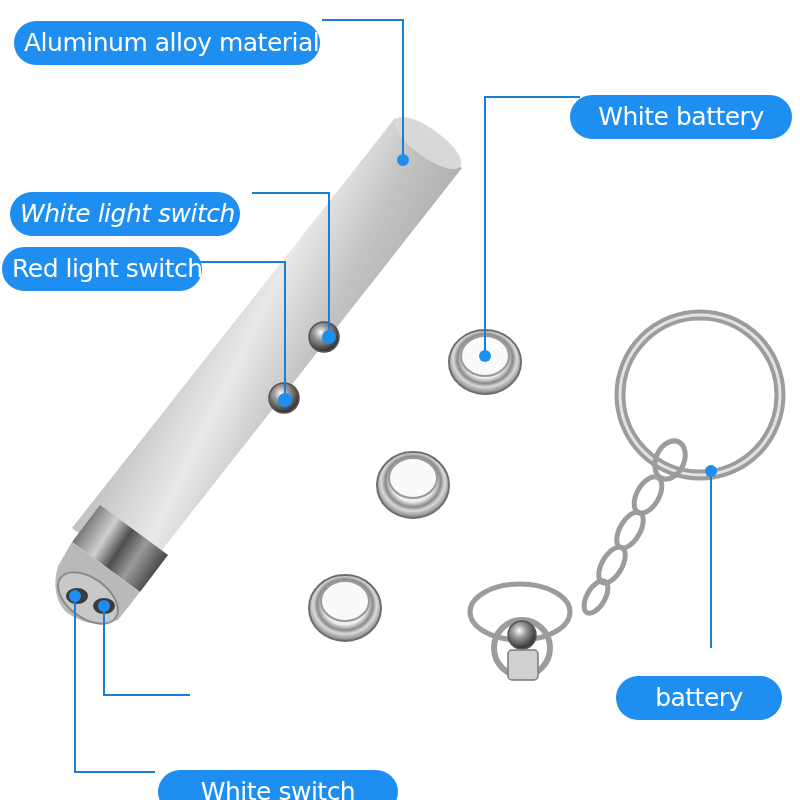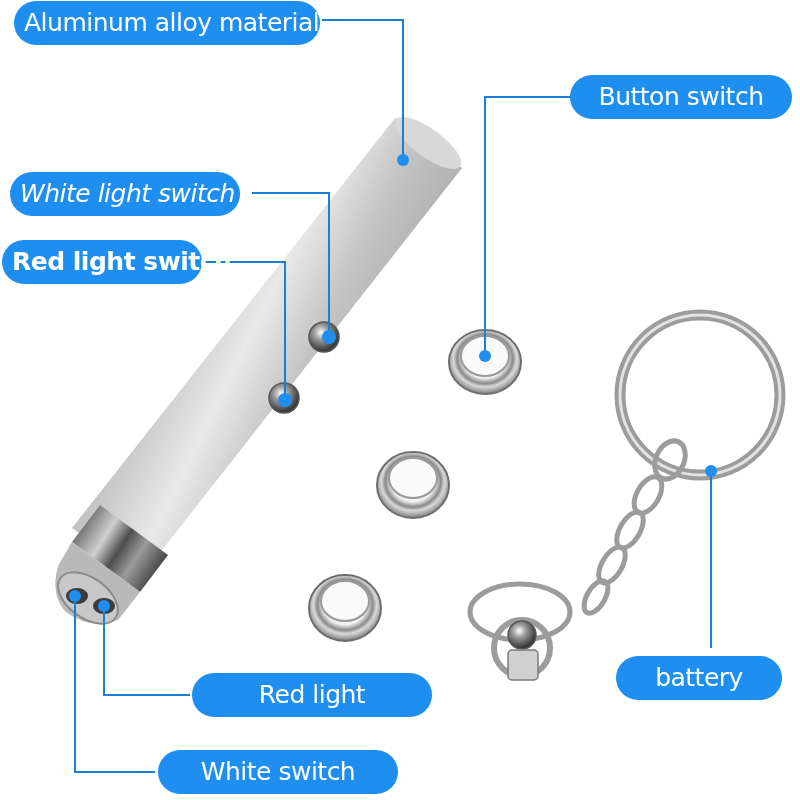--- a/index.html
+++ b/index.html
@@ -13,20 +13,21 @@
       border-radius: 22px;
       font-family: "DejaVu Sans", sans-serif;
       font-size: 25px;
       letter-spacing: -0.5px;
       line-height: 44px;
       height: 44px;
       white-space: nowrap;
       text-align: center;
       box-sizing: border-box;
       padding: 0 10px;
+      margin-top: 20px;
     }
   </style>
 </head>
 <body>
 
 <div class="stage">
 
   <svg class="art" width="800" height="800" viewBox="0 0 800 800">
     <defs>
       <linearGradient id="tube" x1="0" y1="0" x2="1" y2="0" gradientTransform="rotate(30 .5 .5)">
@@ -109,20 +110,19 @@
       <circle cx="485" cy="356" r="6"></circle>
       <circle cx="329" cy="337" r="7"></circle>
       <circle cx="285" cy="400" r="7"></circle>
       <circle cx="104" cy="606" r="6"></circle>
       <circle cx="75" cy="596" r="6"></circle>
       <circle cx="711" cy="471" r="6"></circle>
     </g>
   </svg>
 
   <div class="label" style="left:14px; top:1px; width:306px;">Aluminum alloy material</div>
-  <div class="label" style="left:570px; top:75px; width:222px;">Button switch</div>
+  <div class="label" style="left:570px; top:75px; width:222px;">White battery</div>
   <div class="label" style="left:10px; top:172px; width:230px;font-style:italic;">White light switch</div>
-  <div class="label" style="left:2px; top:240px; width:200px;font-weight:bold;">Red light switch</div>
-  <div class="label" style="left:192px; top:673px; width:240px;">Red light</div>
+  <div class="label" style="left:2px; top:227px; width:200px;">Red light switch</div>
   <div class="label" style="left:158px; top:750px; width:240px;">White switch</div>
   <div class="label" style="left:616px; top:656px; width:166px;">battery</div>
 
 </div>
 
 </body></html>

